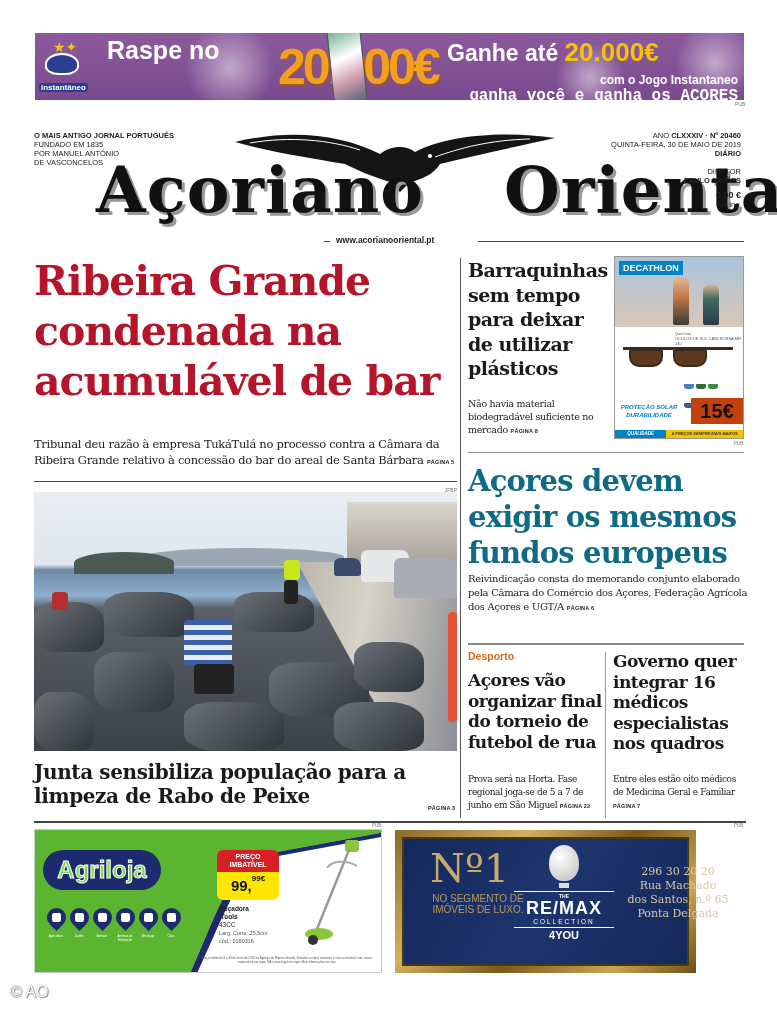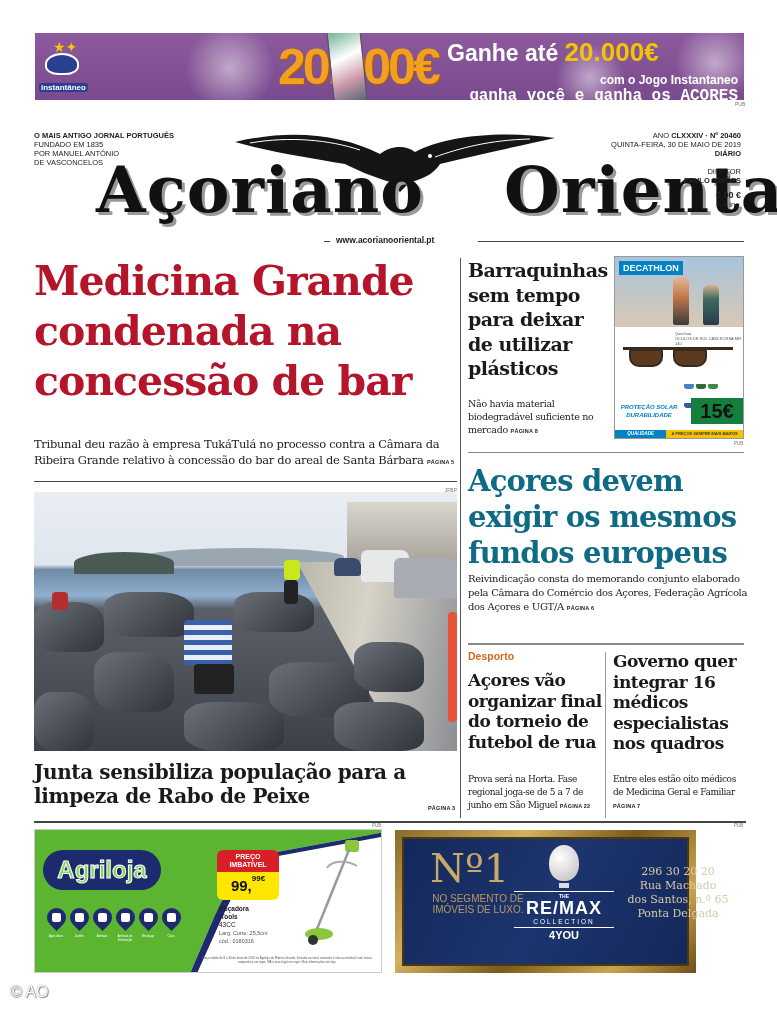--- a/index.html
+++ b/index.html
@@ -66,21 +66,21 @@
   .deca { left: 614px; top: 256px; width: 130px; height: 183px; border:1px solid #999; background:#fff; overflow:hidden; }
   .deca .sky { position:absolute; left:0; top:0; width:100%; height:70px; background:linear-gradient(180deg,#a9c4dc,#d8c8b6); }
   .deca .brand { position:absolute; left:4px; top:4px; background:#0082c3; color:#fff; font-family:"Liberation Sans",sans-serif; font-weight:bold; font-size:9px; padding:2px 4px; }
   .deca .hiker { position:absolute; top:20px; width:16px; height:48px; border-radius:6px 6px 2px 2px; }
   .deca .small { position:absolute; left:60px; top:74px; font-family:"Liberation Sans",sans-serif; font-size:4px; color:#555; }
   .deca .glasses { position:absolute; left:8px; top:88px; width:100px; height:22px; }
   .deca .lens { position:absolute; top:4px; width:34px; height:18px; background:#5b3a20; border-radius:2px 2px 10px 10px; border:2px solid #3a2a1e; }
   .deca .minis { position:absolute; left:68px; top:118px; width:60px; height:16px; }
   .deca .mini { display:inline-block; width:10px; height:5px; margin:1px; border-radius:1px 1px 3px 3px; }
   .deca .prot { position:absolute; left:4px; top:146px; font-family:"Liberation Sans",sans-serif; font-style:italic; font-weight:bold; font-size:6px; line-height:8px; color:#0082c3; text-align:center; width:60px; }
-  .deca .price { position:absolute; left:76px; top:141px; width:52px; height:26px; background:#15803d; font-family:"Liberation Sans",sans-serif; font-weight:bold; font-size:20px; line-height:26px; text-align:center; color:#111; }
+  .deca .price { position:absolute; left:76px; top:141px; width:52px; height:26px; background:#c2410c; font-family:"Liberation Sans",sans-serif; font-weight:bold; font-size:20px; line-height:26px; text-align:center; color:#111; }
   .deca .bar1 { position:absolute; left:0; bottom:0; width:40%; height:8px; background:#0082c3; color:#fff; font-family:"Liberation Sans",sans-serif; font-size:4.5px; font-weight:bold; font-style:italic; text-align:center; line-height:8px; }
   .deca .bar2 { position:absolute; right:0; bottom:0; width:60%; height:8px; background:#f5c400; color:#333; font-family:"Liberation Sans",sans-serif; font-size:4px; font-weight:bold; font-style:italic; text-align:center; line-height:8px; }
 
   .r-hl2 { left: 468px; top: 463px; width: 280px; font-family:"DejaVu Serif",serif; font-size:29px; line-height:36px; color:#0f6a85; letter-spacing:-0.8px; }
   .r-lead2 { left: 468px; top: 572px; width: 280px; font-family:"DejaVu Serif",serif; font-size:10px; line-height:14px; color:#222; letter-spacing:-0.3px; }
 
   .sport-sec { left: 468px; top: 650px; font-family:Liberation Sans, sans-serif; font-size:10.5px; font-weight:bold; color:#d2691e; }
   .r-hl3 { left: 468px; top: 670px; width: 140px; font-family:"DejaVu Serif",serif; font-size:17px; line-height:20.5px; color:#1a1a1a; letter-spacing:-0.5px; }
   .r-lead3 { left: 468px; top: 773px; width: 140px; font-family:"DejaVu Serif",serif; font-size:9px; line-height:13px; color:#222; letter-spacing:-0.4px; }
   .r-hl4 { left: 613px; top: 651px; width: 135px; font-family:"DejaVu Serif",serif; font-size:17px; line-height:20.5px; color:#1a1a1a; letter-spacing:-0.5px; }
@@ -128,20 +128,21 @@
 <div class="abs top-ad">
   <div class="fw" style="left:150px;top:-10px;width:90px;height:90px;"></div>
   <div class="fw" style="left:520px;top:10px;width:70px;height:70px;"></div>
   <div class="fw" style="left:640px;top:-10px;width:80px;height:80px;"></div>
   <div class="logo">
     <span class="stars">★✦</span>
     <div class="bird"></div>
     <span class="lbl">instantâneo</span>
   </div>
   <div class="raspe">
+    <div>Raspe no</div>
   </div>
   <div class="big20">20.000€</div>
   <div class="ticket"></div>
   <div class="ganhe"><span>Ganhe até</span> <b>20.000€</b></div>
   <div class="sub1">com o Jogo Instantaneo</div>
   <div class="sub2">ganha você e ganha os AÇORES</div>
 </div>
 <div class="abs tiny" style="left:735px;top:101px;">PUB</div>
 
 <div class="abs mast-left">
@@ -171,21 +172,21 @@
   <div class="price">0,90 €</div>
   <div>IVA inc.</div>
 </div>
 
 <div class="abs url-row">
   <div class="line1"></div>
   <a class="txt">www.acorianooriental.pt</a>
   <div class="line2"></div>
 </div>
 
-<h1 class="abs main-hl">Medicina Grande condenada na concessão de bar</h1>
+<h1 class="abs main-hl">Ribeira Grande condenada na acumulável de bar</h1>
 <p class="abs main-lead"><span>Tribunal deu razão à empresa TukáTulá no processo contra a Câmara da Ribeira Grande relativo à concessão do bar do areal de Santa Bárbara</span> <span class="pg">PÁGINA 5</span></p>
 <div class="abs rule" style="left:34px;top:481px;width:423px;"></div>
 
 <div class="abs tiny credit">JFBP</div>
 <div class="abs photo">
   <div class="hill2"></div>
   <div class="hill"></div>
   <div class="bldg"></div>
   <div class="wall"></div>
   <div class="car" style="left:327px;top:58px;width:48px;height:32px;background:#e6e8ea;"></div>

